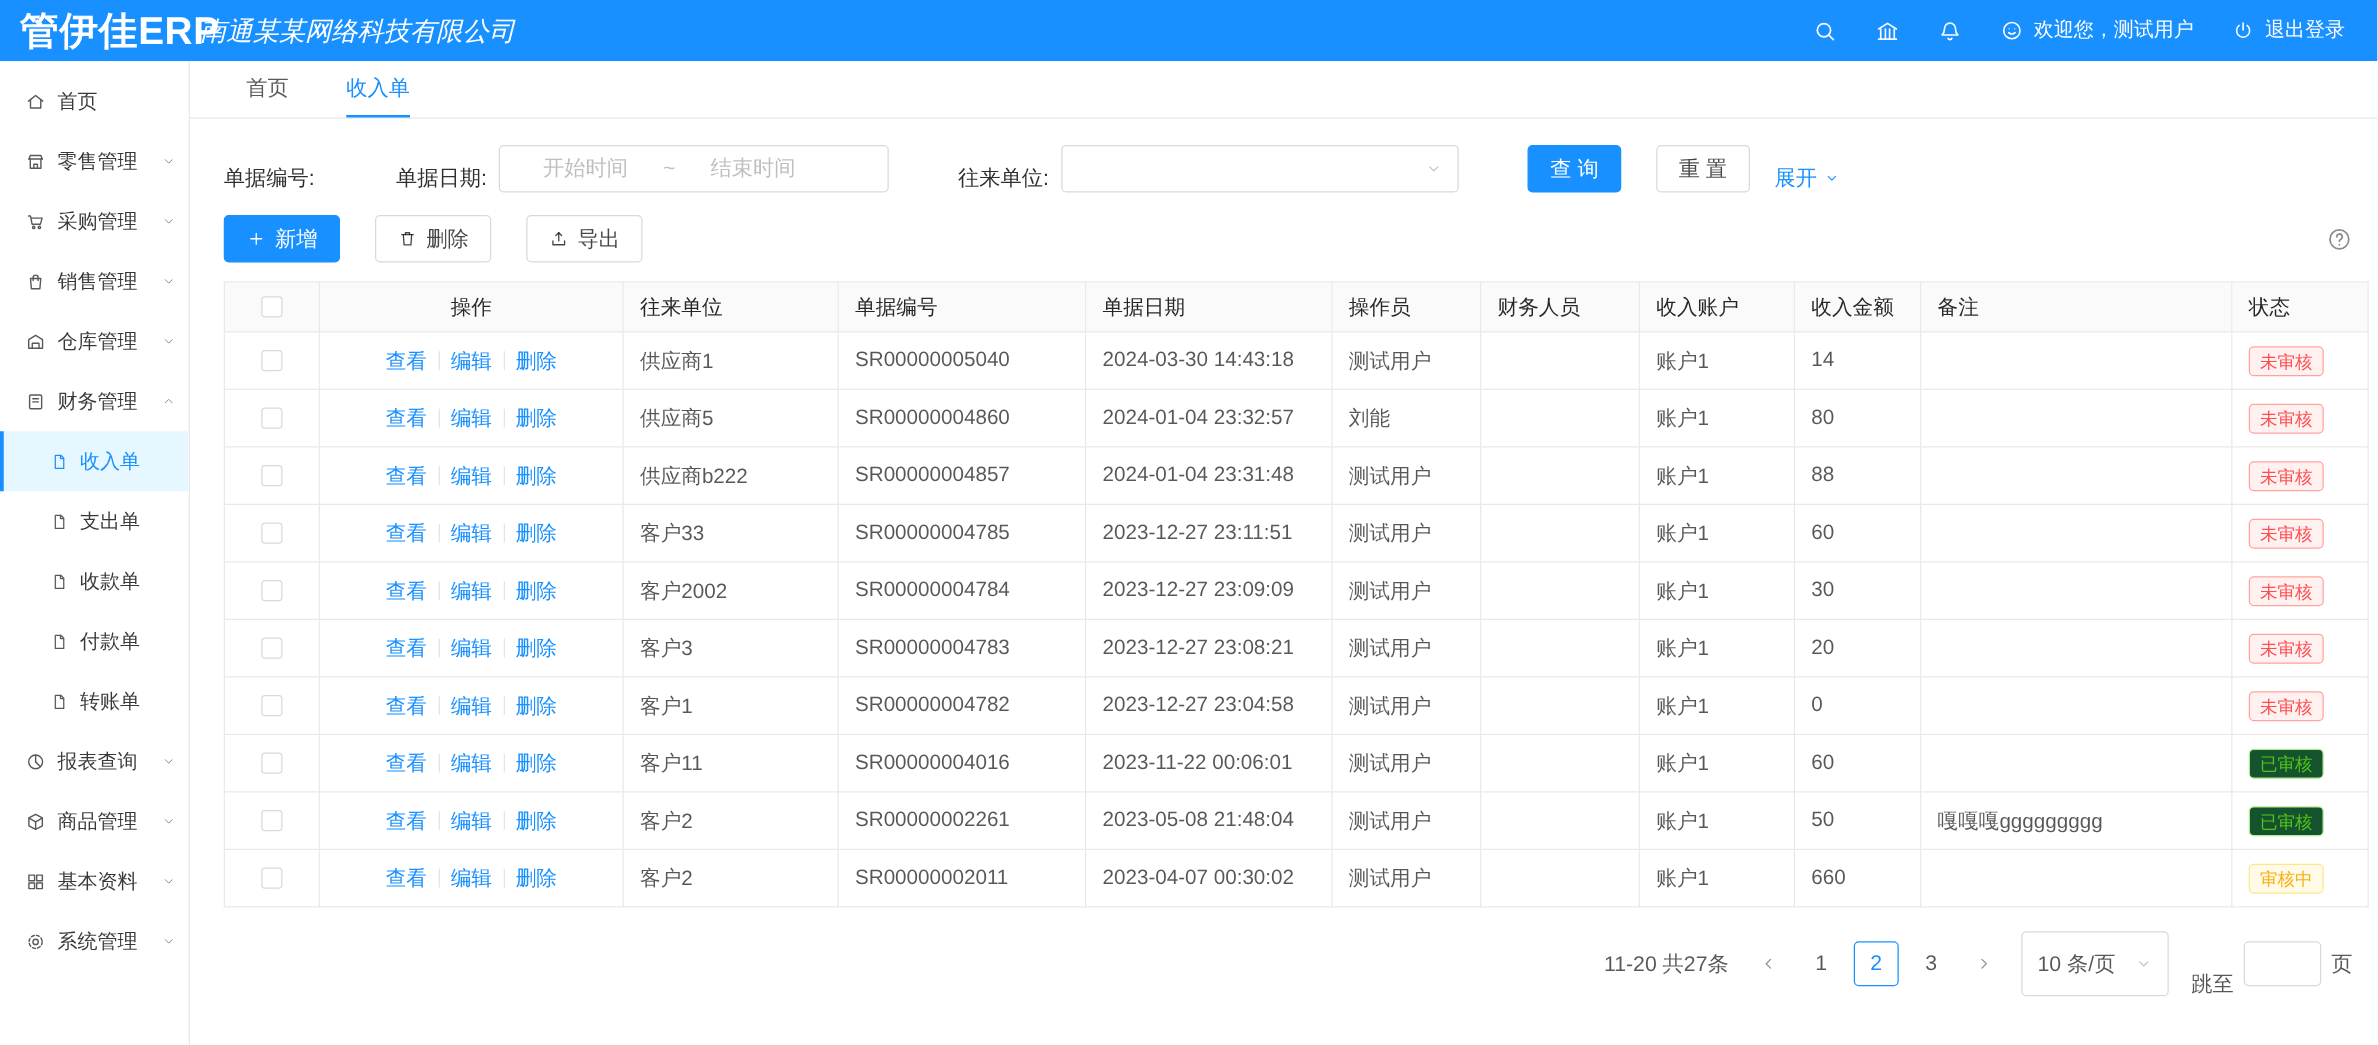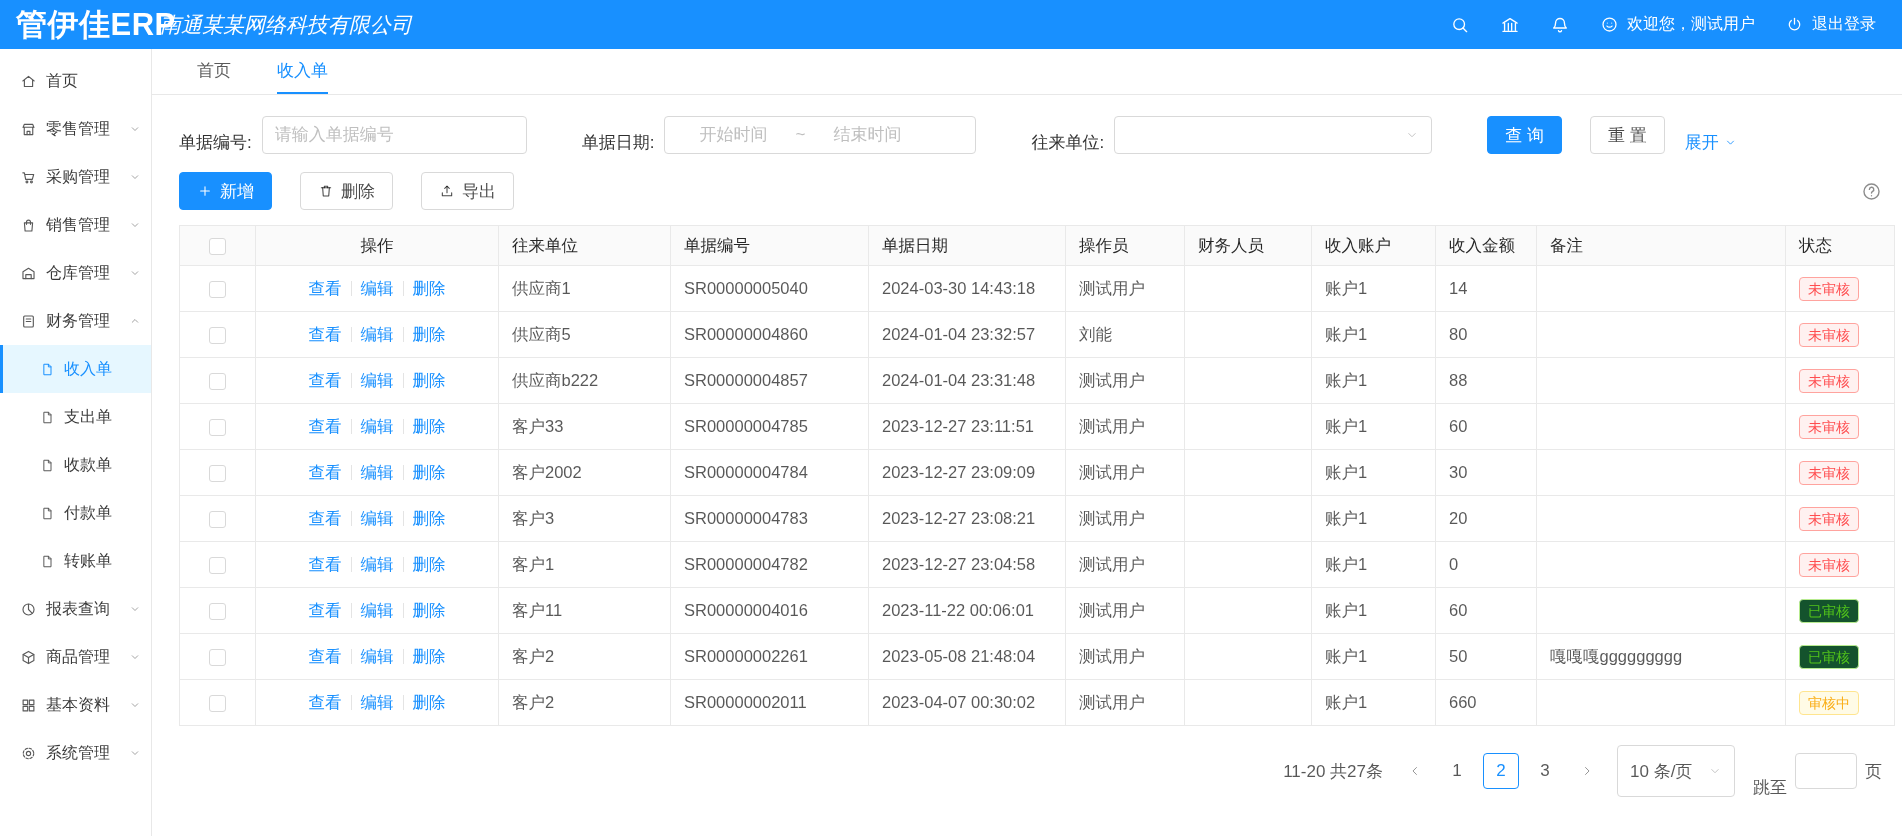--- a/index.html
+++ b/index.html
@@ -363,21 +363,20 @@
     </aside>
 
   <main class="content">
     <div class="tabbar" id="tabbar">
         <div class="tab">首页</div>
         <div class="tab active">收入单</div>
       </div>
 
     <div class="filter-row">
       <span class="f-label">单据编号:</span>
-      <input id="bill-no" class="inp" placeholder="请输入单据编号" style="">
       <span class="f-label gap-lg">单据日期:</span>
       <div class="datebox">
         <input placeholder="开始时间" style="">
         <span class="date-sep">~</span>
         <input placeholder="结束时间" style="">
       </div>
       <span class="f-label gap-lg">往来单位:</span>
       <div class="selbox" id="unit-select">
         <span></span>
         <span class="ic">

